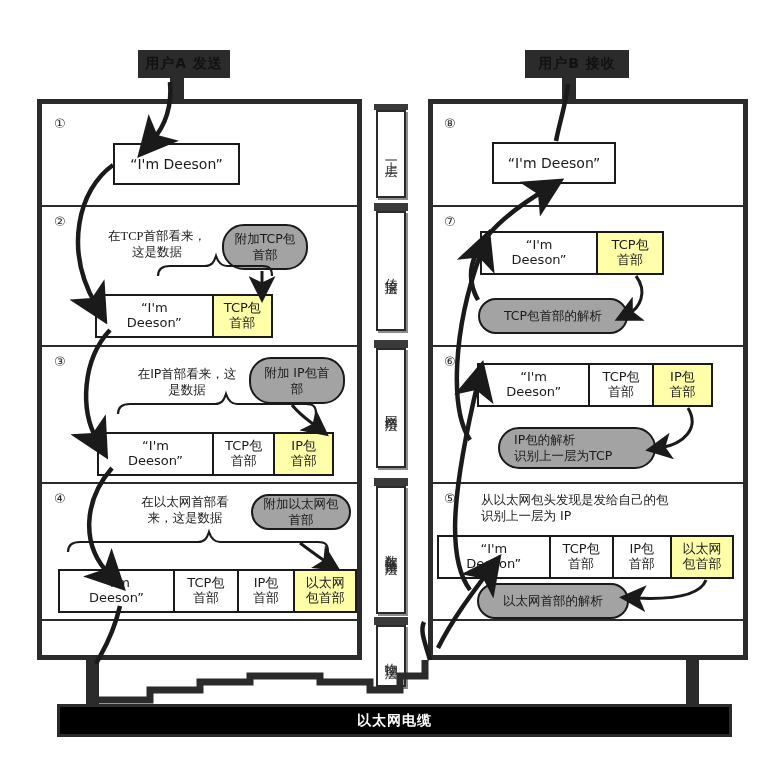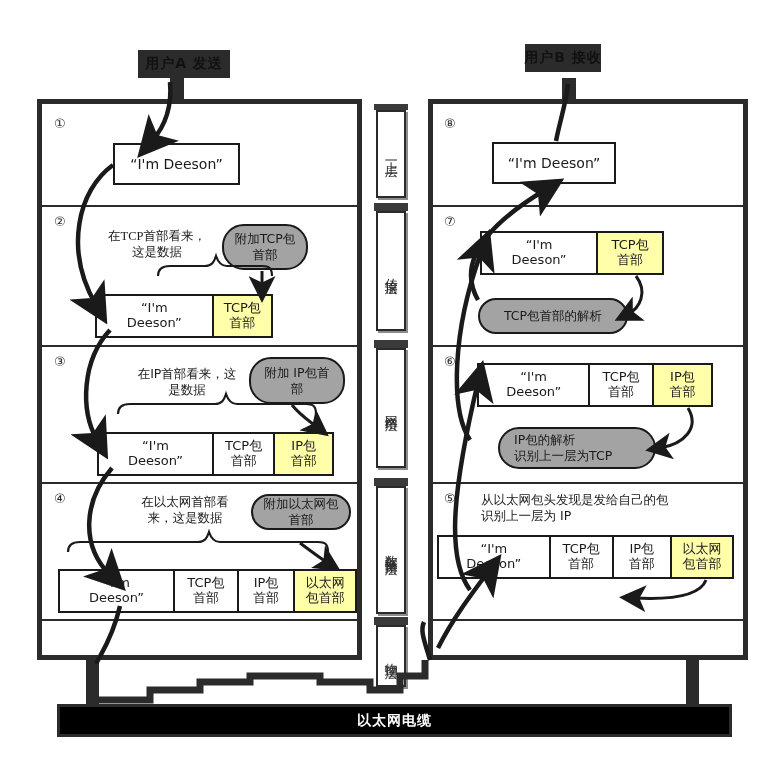--- a/index.html
+++ b/index.html
@@ -159,21 +159,21 @@
 </head>
 <body>
 
 <div id="stage">
 
   <div class="abs host-tab" style="left:138px; top:50px; width:92px; height:28px;">
     <span>用户A 发送</span>
   </div>
   <div class="abs host-stem" style="left:170px; top:78px; width:14px; height:22px;"></div>
 
-  <div class="abs host-tab" style="left:525px; top:44px; width:76px; height:28px;">
+  <div class="abs host-tab" style="left:525px; top:50px; width:104px; height:28px;">
     <span>用户B 接收</span>
   </div>
   <div class="abs host-stem" style="left:562px; top:78px; width:14px; height:22px;"></div>
 
   <div class="abs stack-panel" style="left:37px; top:99px; width:325px; height:561px;"></div>
 
   <div class="abs layer-div" style="left:42px; top:205px; width:315px;"></div>
   <div class="abs layer-div" style="left:42px; top:345px; width:315px;"></div>
   <div class="abs layer-div" style="left:42px; top:482px; width:315px;"></div>
   <div class="abs layer-div" style="left:42px; top:619px; width:315px;"></div>
@@ -289,20 +289,21 @@
   <div class="abs pkt-row" style="left:437px; top:535px; width:297px;">
     <div class="pkt-cell" style="width:115px;">“I'm
 Deeson”</div>
     <div class="pkt-cell" style="width:62px;">TCP包
 首部</div>
     <div class="pkt-cell" style="width:57px;">IP包
 首部</div>
     <div class="pkt-cell pkt-hl" style="width:61px;">以太网
 包首部</div>
   </div>
+  <div class="abs callout" style="left:477px; top:583px; width:152px; height:31px;">以太网首部的解析</div>
 
   <div class="abs cable-post" style="left:86px; top:660px; width:13px; height:45px;"></div>
   <div class="abs cable-post" style="left:686px; top:660px; width:13px; height:45px;"></div>
   <div class="abs cable" style="left:57px; top:704px; width:675px; height:33px;">
     <span>以太网电缆</span>
   </div>
 
   <svg class="overlay" viewBox="0 0 772 776">
     <defs>
       <marker id="ah" markerWidth="9" markerHeight="9" refX="4" refY="4.5" orient="auto" markerUnits="strokeWidth">

